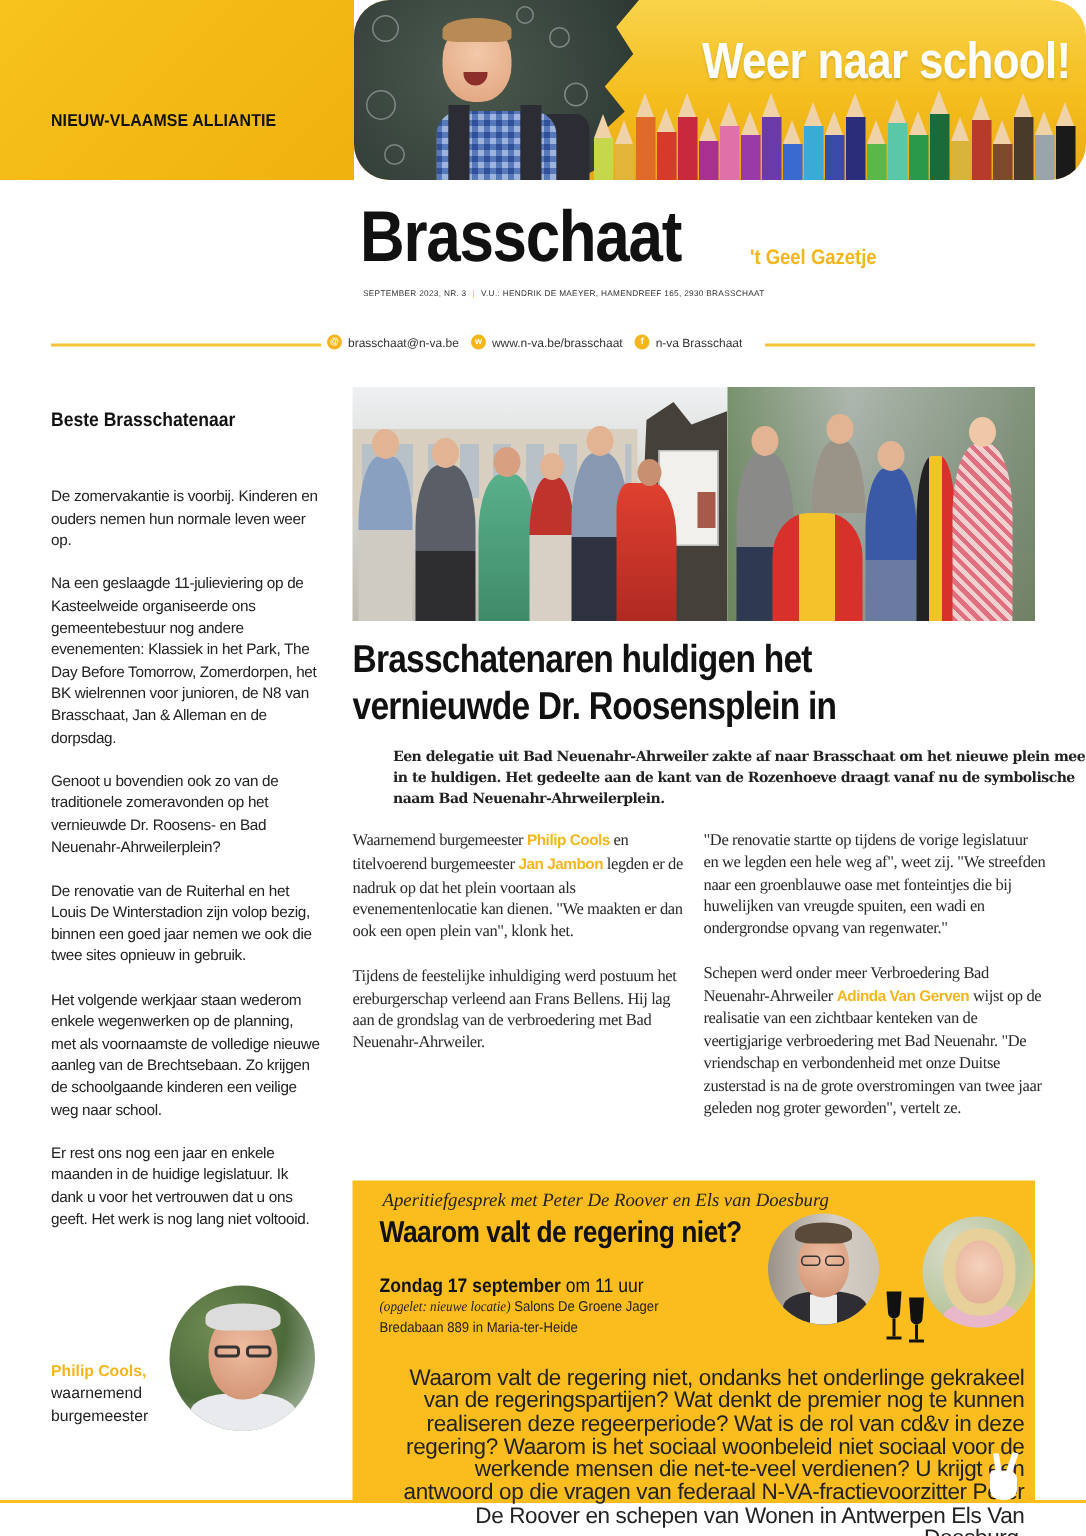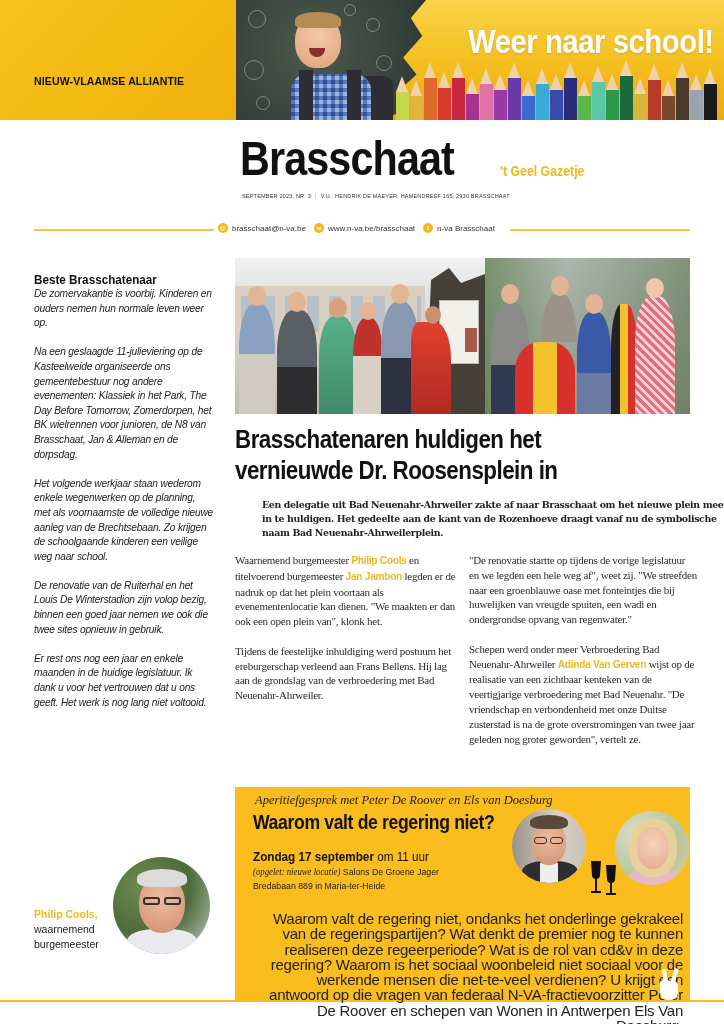--- a/index.html
+++ b/index.html
@@ -26,20 +26,21 @@
     background: #f5b716; transform: rotate(45deg); border: 1px solid #111;
   }
   .logo-subtitle {
     position: absolute; left: 34px; top: 75px; font-size: 11.5px; font-weight: bold;
     color: #111; letter-spacing: 0.1px; transform: scaleX(0.92); transform-origin: left;
   }
 
   .hdr-banner {
     position: absolute; left: 236px; top: 0; width: 488px; height: 120px; overflow: hidden;
     background: linear-gradient(180deg, #f9d34a 0%, #f4bd1d 55%, #eaa914 100%);
+    border-radius: 24px;
   }
   .chalkboard {
     position: absolute; left: 0; top: 0; width: 190px; height: 120px;
     background: radial-gradient(circle at 40% 40%, #4c5a4e 0%, #34403a 70%, #2a342f 100%);
     clip-path: polygon(0 0, 100% 0, 92% 15%, 98% 30%, 88% 48%, 95% 62%, 84% 78%, 90% 90%, 78% 100%, 0 100%);
   }
   .chalk-doodle {
     position: absolute; border: 1px solid rgba(255,255,255,0.35); border-radius: 50%;
   }
   .boy {
@@ -106,21 +107,21 @@
   }
   .contact-item { display: flex; align-items: center; gap: 4px; }
   .c-icon {
     width: 10px; height: 10px; border-radius: 50%; background: #f4b61b; color: #fff;
     font-size: 6px; display: flex; align-items: center; justify-content: center; font-weight: bold;
   }
 
   
   .left-col { position: absolute; left: 34px; top: 272px; width: 180px; }
   .left-heading { font-size: 13px; font-weight: bold; color: #111; transform: scaleX(0.9); transform-origin: left; white-space: nowrap; }
-  .left-body { font-size: 10.2px; line-height: 14.6px; color: #222; font-style: italic; }
+  .left-body { margin-top: 38px; font-size: 10.2px; line-height: 14.6px; color: #222; }
   .left-body p { margin-bottom: 14.6px; letter-spacing: -0.2px; }
 
   .sig-name { position: absolute; left: 34px; top: 908px; font-size: 10.5px; font-weight: bold; color: #f4b61b; text-align: right; }
   .sig-role { position: absolute; left: 34px; top: 922px; font-size: 10.5px; line-height: 14.5px; color: #222; width: 80px; }
   .portrait-cools {
     position: absolute; left: 113px; top: 857px; width: 97px; height: 97px; border-radius: 50%; overflow: hidden;
     background: radial-gradient(circle at 30% 30%, #6f8a52 0%, #4d6a3a 50%, #c9d3c9 100%);
   }
   .face { position: absolute; border-radius: 48%; background: radial-gradient(circle at 50% 40%, #eebca0, #cf8f6f); }
   .hair { position: absolute; border-radius: 50% 50% 30% 30%; }
@@ -327,22 +328,23 @@
     <span class="c-icon">f</span>
     <span>n-va Brasschaat</span>
   </div>
 </div>
 
 <div class="left-col">
   <div class="left-heading">Beste Brasschatenaar</div>
   <div class="left-body">
     <p>De zomervakantie is voorbij. Kinderen en ouders nemen hun normale leven weer op.</p>
     <p>Na een geslaagde 11-julieviering op de Kasteelweide organiseerde ons gemeentebestuur nog andere evenementen: Klassiek in het Park, The Day Before Tomorrow, Zomerdorpen, het BK wielrennen voor junioren, de N8 van Brasschaat, Jan &amp; Alleman en de dorpsdag.</p>
+    <p>Genoot u bovendien ook zo van de traditionele zomeravonden op het vernieuwde Dr. Roosens- en Bad Neuenahr-Ahrweilerplein?</p>
+    <p>De renovatie van de Ruiterhal en het Louis De Winterstadion zijn volop bezig, binnen een goed jaar nemen we ook die twee sites opnieuw in gebruik.</p>
     <p>Het volgende werkjaar staan wederom enkele wegenwerken op de planning, met als voornaamste de volledige nieuwe aanleg van de Brechtsebaan. Zo krijgen de schoolgaande kinderen een veilige weg naar school.</p>
-    <p>De renovatie van de Ruiterhal en het Louis De Winterstadion zijn volop bezig, binnen een goed jaar nemen we ook die twee sites opnieuw in gebruik.</p>
     <p>Er rest ons nog een jaar en enkele maanden in de huidige legislatuur. Ik dank u voor het vertrouwen dat u ons geeft. Het werk is nog lang niet voltooid.</p>
   </div>
 </div>
 <div class="sig-name">Philip Cools,</div>
 <div class="sig-role">waarnemend burgemeester</div>
 <div class="portrait-cools">
   <div class="shirt" style="left:14px;top:72px;width:70px;height:30px;background:#e8eaee;"></div>
   <div class="face" style="left:26px;top:18px;width:46px;height:58px;"></div>
   <div class="hair" style="left:24px;top:12px;width:50px;height:18px;background:#dcdcdc;"></div>
   <div class="glasses" style="left:30px;top:40px;width:17px;"></div>

